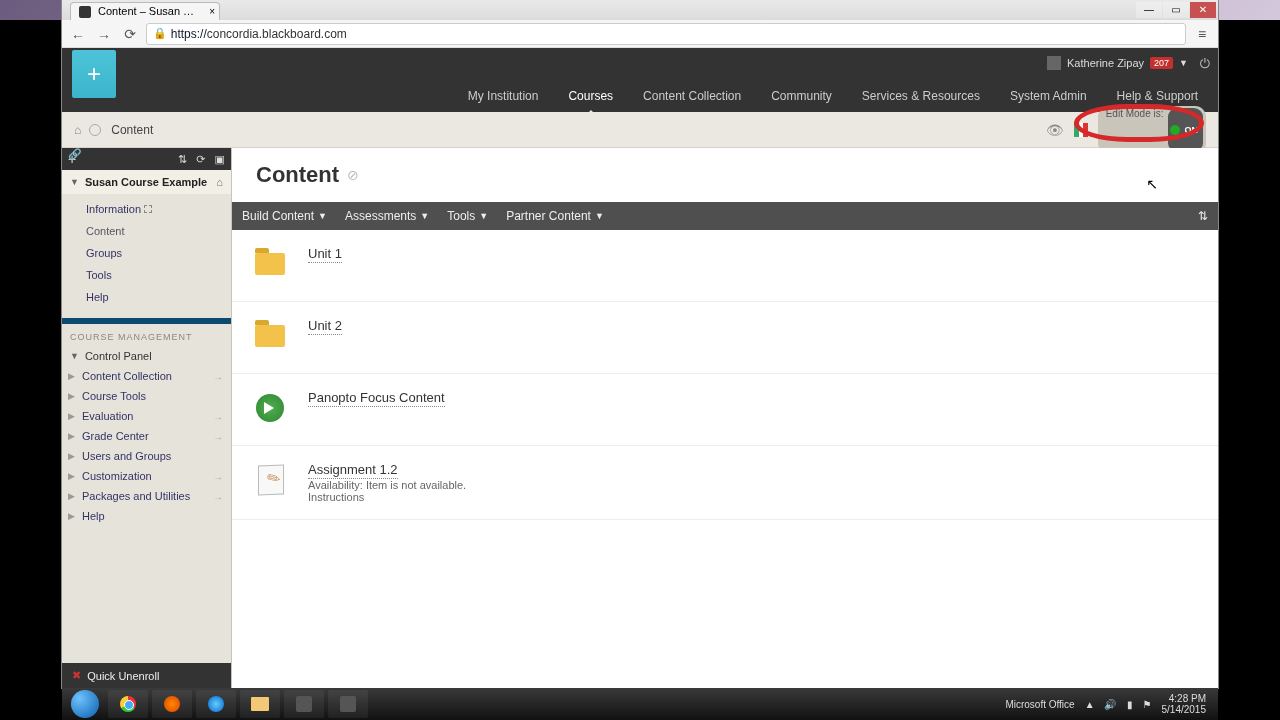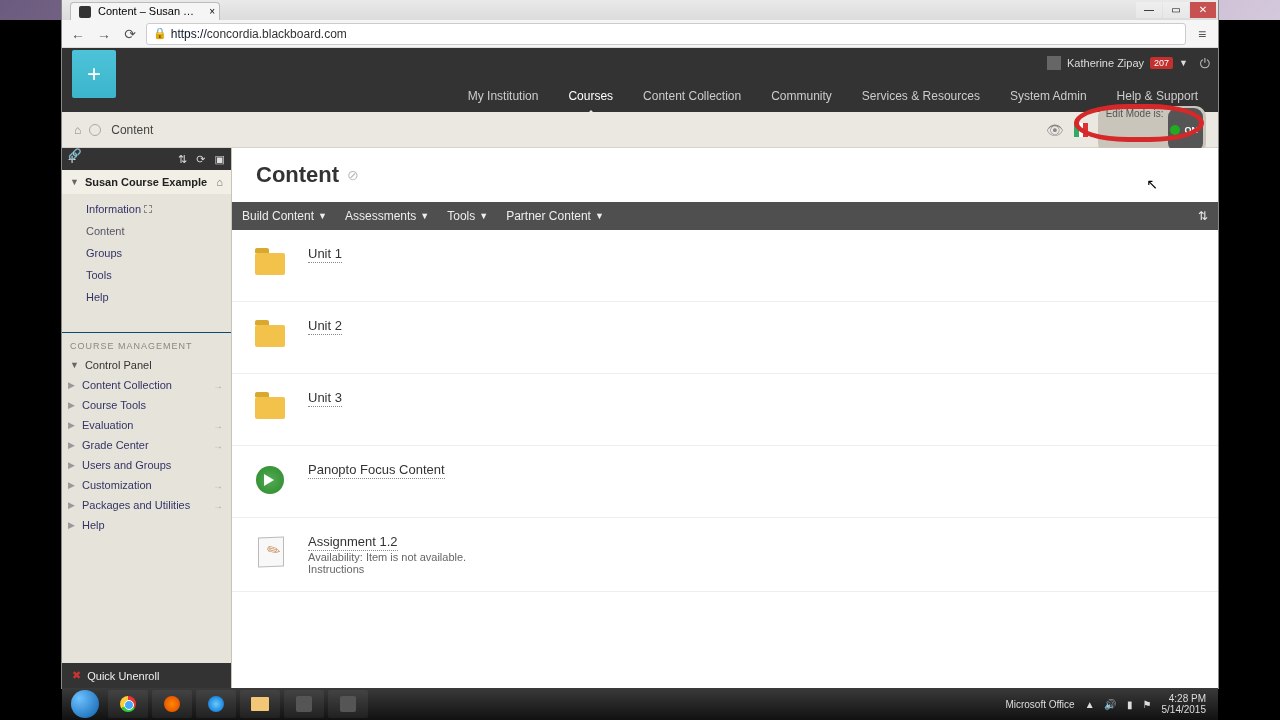--- a/index.html
+++ b/index.html
@@ -63,21 +63,21 @@
 
 .course-title-row { padding: 6px 8px; background: #f2efe7; display: flex; align-items: center; gap: 6px; color: #222; font-weight: bold; font-size: 11px; }
 .course-title-row .arr { color: #666; font-size: 9px; }
 .course-title-row .home-s { margin-left: auto; color: #777; }
 
 .course-menu { list-style: none; padding: 4px 0; }
 .course-menu li { padding: 5px 8px 5px 24px; color: #336; font-size: 11px; }
 .course-menu li.active { color: #556; }
 .course-menu li .new-badge { display: inline-block; width: 8px; height: 8px; border: 1px dashed #888; margin-left: 3px; }
 
-.cm-header { padding: 8px 8px 4px; color: #8a8880; font-size: 9px; letter-spacing: 1px; border-top: 1px solid #0c4a6e; margin-top: 20px; }
+.cm-header { padding: 8px 8px 4px; color: #8a8880; font-size: 9px; letter-spacing: 1px; border-top: 6px solid #0c4a6e; margin-top: 6px; }
 .cp-title-row { padding: 4px 8px; display: flex; align-items: center; gap: 6px; color: #333; font-size: 11px; }
 .cp-title-row .arr { color: #666; font-size: 9px; }
 .cp-menu { list-style: none; }
 .cp-menu li { padding: 4px 8px 4px 20px; color: #336; font-size: 11px; display: flex; align-items: center; position: relative; }
 .cp-menu li .arr-r { position: absolute; left: 6px; color: #999; font-size: 9px; }
 .cp-menu li .go-r { position: absolute; right: 8px; color: #aaa; font-size: 10px; }
 
 .quick-unenroll { margin-top: auto; background: #333; color: #eee; font-size: 11px; padding: 6px 10px; display: flex; align-items: center; gap: 6px; }
 .quick-unenroll .x-ic { color: #c33; }
 
@@ -304,26 +304,20 @@
             <div class="item-body"><span class="item-title">Unit 1</span></div>
           </div>
           <div class="content-item">
             <div class="icon-slot">
                 <div class="folder-icon"></div>
               </div>
             <div class="item-body"><span class="item-title">Unit 2</span></div>
           </div>
           <div class="content-item">
             <div class="icon-slot">
-                <div class="folder-icon"></div>
-              </div>
-            <div class="item-body"><span class="item-title">Unit 3</span></div>
-          </div>
-          <div class="content-item">
-            <div class="icon-slot">
                 <div class="play-icon"></div>
               </div>
             <div class="item-body"><span class="item-title">Panopto Focus Content</span></div>
           </div>
           <div class="content-item">
             <div class="icon-slot">
                 <div class="assign-icon"></div>
               </div>
             <div class="item-body">
               <span class="item-title">Assignment 1.2</span>

